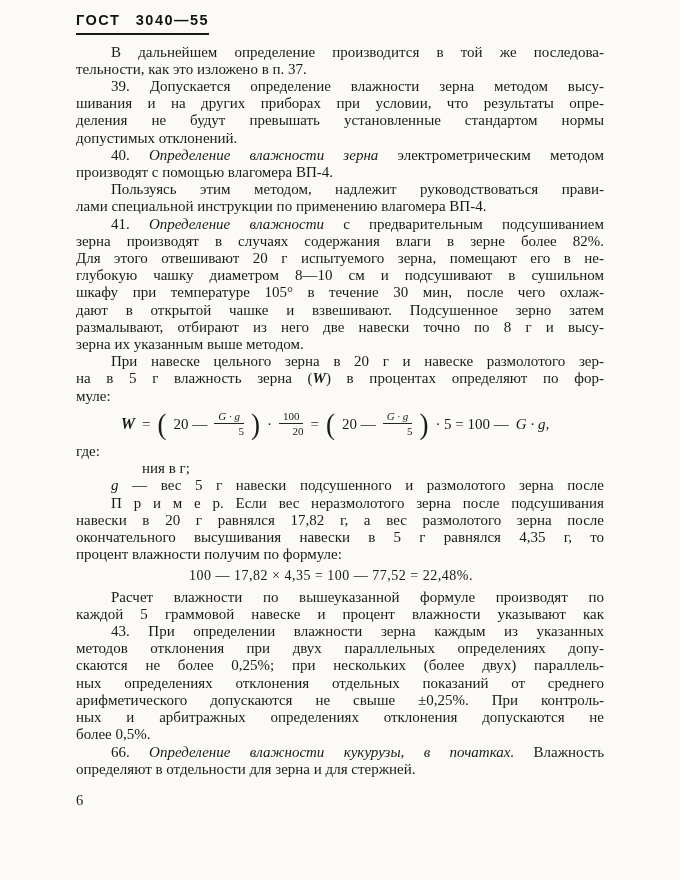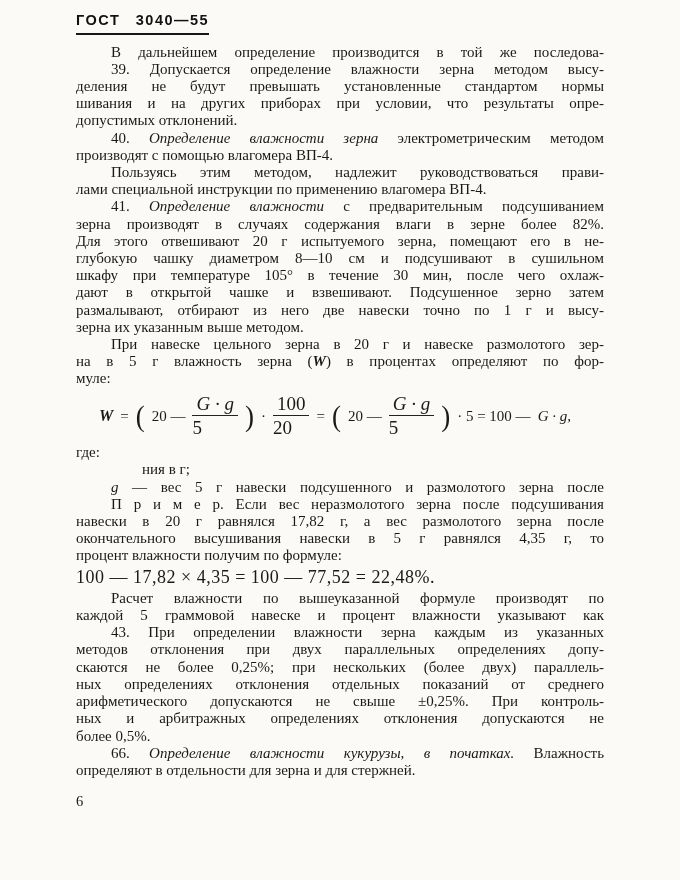--- a/index.html
+++ b/index.html
@@ -67,77 +67,78 @@
   .paren {
     font-size: 27px;
     font-weight: 300;
     line-height: 0.9;
     transform: scaleY(1.12);
     display: inline-block;
   }
   .frac {
     display: inline-flex;
     flex-direction: column;
-    align-items: flex-start;
-    font-size: 19px;
+    align-items: flex-end;
+    font-size: 11px;
     line-height: 1.15;
     vertical-align: middle;
   }
   .frac .num {
     padding: 0 4px 1px;
     border-bottom: 1px solid #222;
   }
   .frac .den { padding-top: 1px; }
 
   .formula-line {
-    text-align: left;
+    text-align: center;
     margin: 4px 18px 4px 0;
-    font-size: 18px;
+    font-size: 14px;
     letter-spacing: 0.5px;
   }
   .page-number {
     margin-top: 14px;
     font-size: 14.5px;
   }
 </style>
 </head>
 <body>
 
 <div class="page">
 
   <div class="gost-header">ГОСТ  3040—55</div>
 
   <div class="body-col">
 
     <div>
         <div class="para">
           <div class="line indent"><span>В дальнейшем определение производится в той же последова-</span></div>
+          <div class="line end"><span>тельности, как это изложено в п. 37.</span></div>
         </div>
         <div class="para">
           <div class="line indent"><span>39. Допускается определение влажности зерна методом высу-</span></div>
+          <div class="line"><span>шивания и на других приборах при условии, что результаты опре-</span></div>
           <div class="line"><span>деления не будут превышать установленные стандартом нормы</span></div>
-          <div class="line"><span>шивания и на других приборах при условии, что результаты опре-</span></div>
           <div class="line end"><span>допустимых отклонений.</span></div>
         </div>
         <div class="para">
           <div class="line indent"><span>40. </span><span class="it">Определение влажности зерна</span><span> электрометрическим методом</span></div>
           <div class="line end"><span>производят с помощью влагомера ВП-4.</span></div>
         </div>
         <div class="para">
           <div class="line indent"><span>Пользуясь этим методом, надлежит руководствоваться прави-</span></div>
           <div class="line end"><span>лами специальной инструкции по применению влагомера ВП-4.</span></div>
         </div>
         <div class="para">
           <div class="line indent"><span>41. </span><span class="it">Определение влажности</span><span> с предварительным подсушиванием</span></div>
           <div class="line"><span>зерна производят в случаях содержания влаги в зерне более 82%.</span></div>
           <div class="line"><span>Для этого отвешивают 20 г испытуемого зерна, помещают его в не-</span></div>
           <div class="line"><span>глубокую чашку диаметром 8—10 см и подсушивают в сушильном</span></div>
           <div class="line"><span>шкафу при температуре 105° в течение 30 мин, после чего охлаж-</span></div>
           <div class="line"><span>дают в открытой чашке и взвешивают. Подсушенное зерно затем</span></div>
-          <div class="line"><span>размалывают, отбирают из него две навески точно по 1 г и высу-</span></div>
+          <div class="line"><span>размалывают, отбирают из него две навески точно по 8 г и высу-</span></div>
           <div class="line end"><span>зерна их указанным выше методом.</span></div>
         </div>
         <div class="para">
           <div class="line indent"><span>При навеске цельного зерна в 20 г и навеске размолотого зер-</span></div>
           <div class="line"><span>на в 5 г влажность зерна (</span><span class="it bold">W</span><span>) в процентах определяют по фор-</span></div>
           <div class="line end"><span>муле:</span></div>
         </div>
       </div>
 
     <div class="formula">

